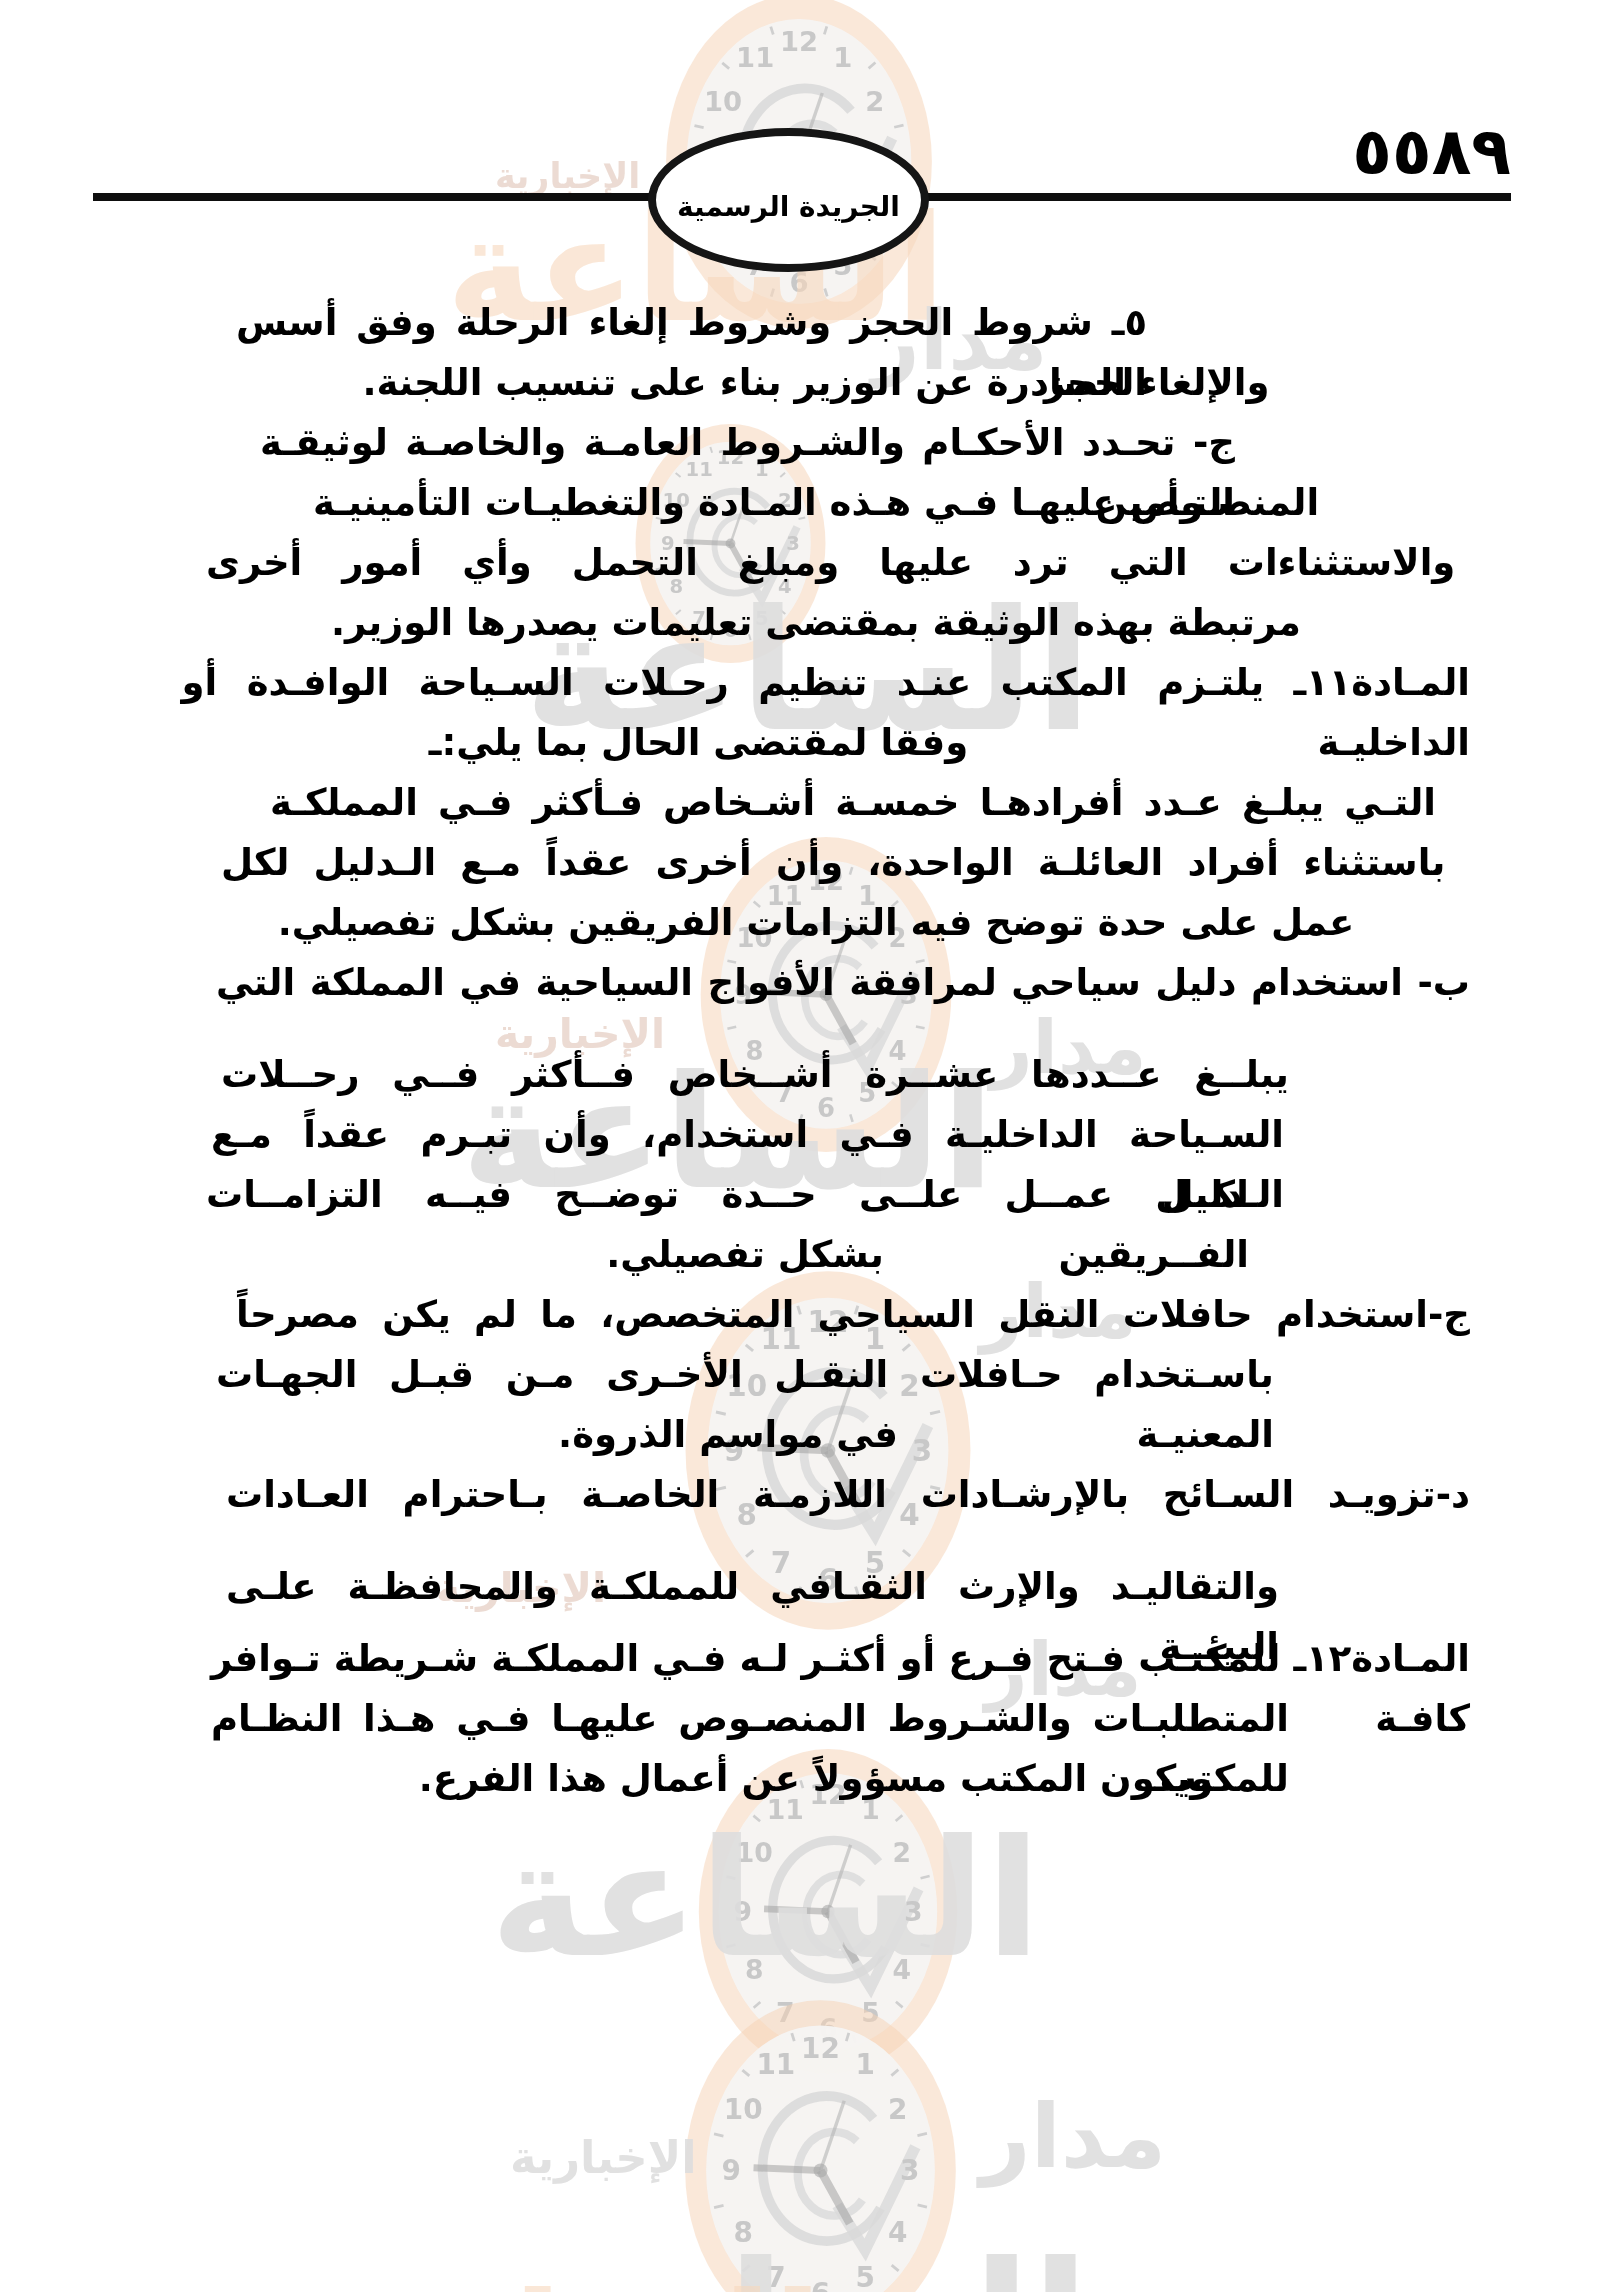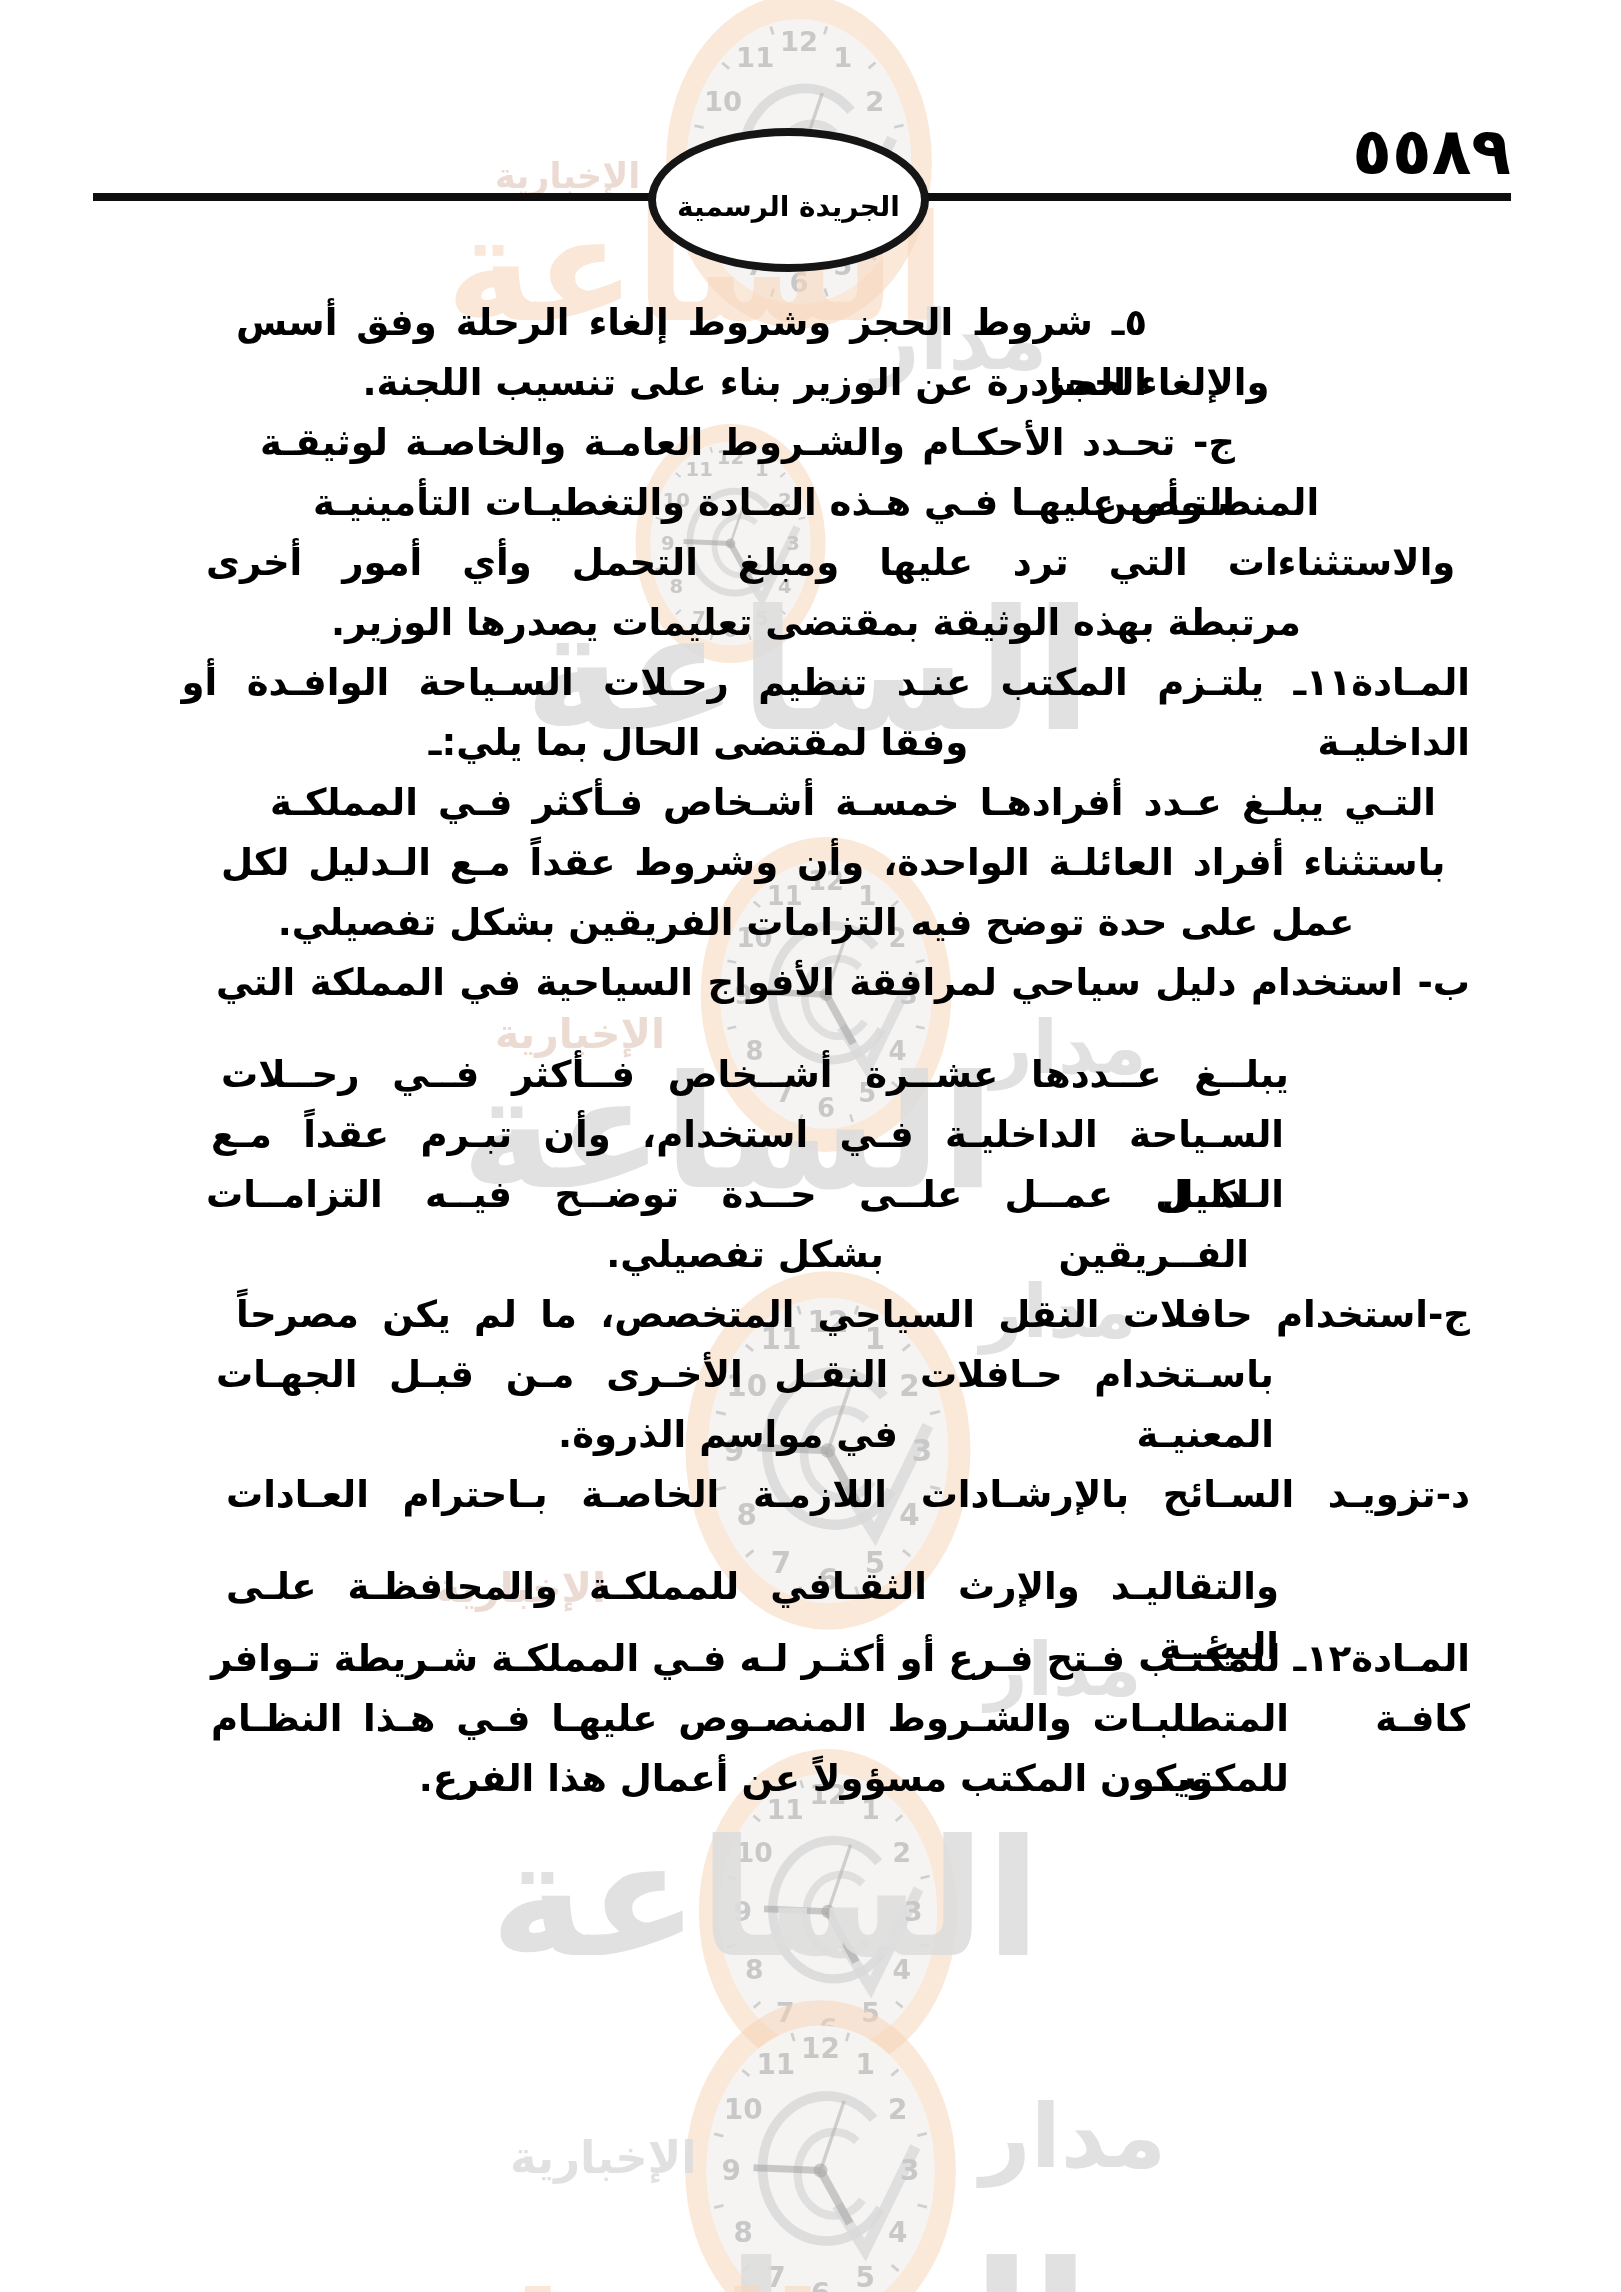--- a/index.html
+++ b/index.html
@@ -123,21 +123,21 @@
 <main id="doc-lines">
     <div class="line j" style="padding-right: 323px; padding-left: 74px;">٥ـ شروط الحجز وشروط إلغاء الرحلة وفق أسس الحجز</div>
     <div class="line c">والإلغاء الصادرة عن الوزير بناء على تنسيب اللجنة.</div>
     <div class="line j" style="padding-right: 235px; padding-left: 98px;">ج- تحـدد الأحكـام والشـروط العامـة والخاصـة لوثيقـة التـأمين</div>
     <div class="line c">المنصـوص عليهـا فـي هـذه المـادة والتغطيـات التأمينيـة</div>
     <div class="line j" style="padding-right: 14.7px; padding-left: 44px;">والاستثناءات التي ترد عليها ومبلغ التحمل وأي أمور أخرى</div>
     <div class="line c">مرتبطة بهذه الوثيقة بمقتضى تعليمات يصدرها الوزير.</div>
     <div class="line j" style="padding-left: 19.6px;">المـادة١١ـ يلتـزم المكتب عنـد تنظيم رحـلات السـياحة الوافـدة أو الداخليـة</div>
     <div class="line r" style="padding-right: 235px;">وفقا لمقتضى الحال بما يلي:ـ</div>
     <div class="line j" style="padding-right: 34px; padding-left: 108px;">التـي يبلـغ عـدد أفرادهـا خمسـة أشـخاص فـأكثر فـي المملكـة</div>
-    <div class="line j" style="padding-right: 24.5px; padding-left: 59px;">باستثناء أفراد العائلـة الواحدة، وأن وشروط عقداً مـع الـدليل لكل</div>
+    <div class="line j" style="padding-right: 24.5px; padding-left: 59px;">باستثناء أفراد العائلـة الواحدة، وأن أخرى عقداً مـع الـدليل لكل</div>
     <div class="line c">عمل على حدة توضح فيه التزامات الفريقين بشكل تفصيلي.</div>
     <div class="line j" style="padding-left: 54px;">ب- استخدام دليل سياحي لمرافقة الأفواج السياحية في المملكة التي</div>
     <div class="line j" style="padding-right: 181px; padding-left: 59px; margin-top: 32px;">يبلــغ عــددها عشــرة أشــخاص فــأكثر فــي رحــلات</div>
     <div class="line j" style="padding-right: 186px; padding-left: 49px;">السـياحة الداخليـة فـي استخدام، وأن تبـرم عقداً مـع الـدليل</div>
     <div class="line j" style="padding-right: 221px; padding-left: 44px;">لكــل عمــل علــى حــدة توضــح فيــه التزامــات الفــريقين</div>
     <div class="line r" style="padding-right: 142px;">بشكل تفصيلي.</div>
     <div class="line j" style="padding-left: 74px;">ج-استخدام حافلات النقل السياحي المتخصص، ما لم يكن مصرحاً</div>
     <div class="line j" style="padding-right: 196px; padding-left: 54px;">باسـتخدام حـافلات النقـل الأخـرى مـن قبـل الجهـات المعنيـة</div>
     <div class="line r" style="padding-right: 176px;">في مواسم الذروة.</div>
     <div class="line j" style="padding-left: 64px;">د-تزويـد السـائح بالإرشـادات اللازمـة الخاصـة بـاحترام العـادات</div>

